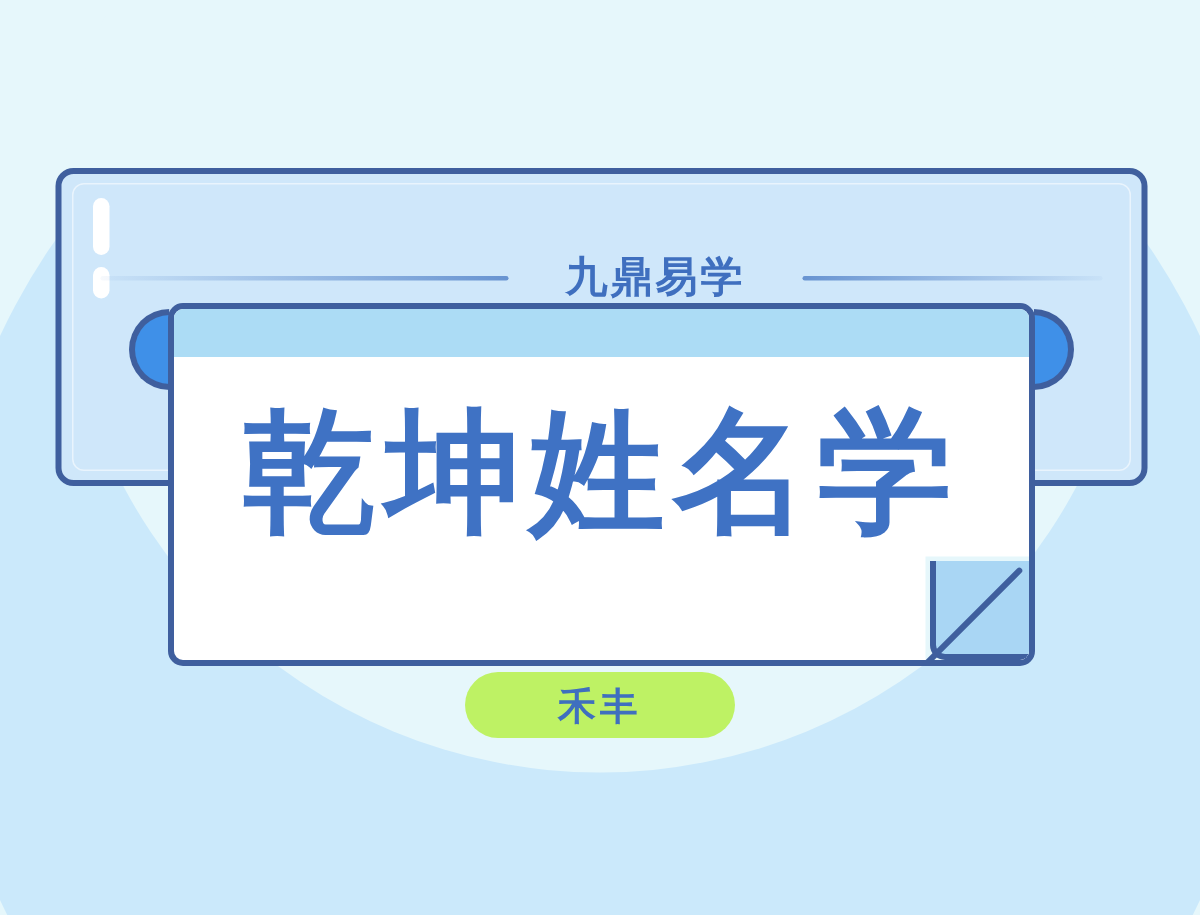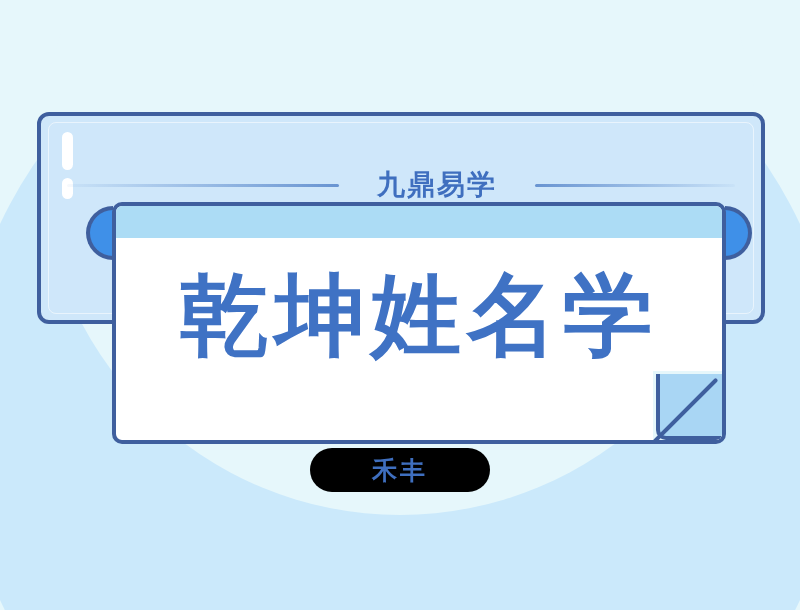--- a/index.html
+++ b/index.html
@@ -105,21 +105,20 @@
     line-height: 1;
   }
 
   
   .card-wrap {
     position: absolute;
     left: 112px;
     top: 202px;
     width: 578px;
     height: 242px;
-    padding-left: 36px;
   }
   .cap {
     position: absolute;
     top: 4px;
     width: 27px;
     height: 54px;
     background: #3f90e8;
     border: 4px solid #3f5f9e;
     box-sizing: border-box;
   }
@@ -199,21 +198,21 @@
 
   
   .pill {
     position: absolute;
     left: 50%;
     transform: translateX(-50%);
     top: 448px;
     width: 180px;
     height: 44px;
     border-radius: 22px;
-    background: #000000;
+    background: #bef264;
     display: flex;
     align-items: center;
     justify-content: center;
   }
   .pill-text {
     font-size: 25px;
     font-weight: bold;
     color: #3f6fbf;
     letter-spacing: 3px;
     line-height: 1;

